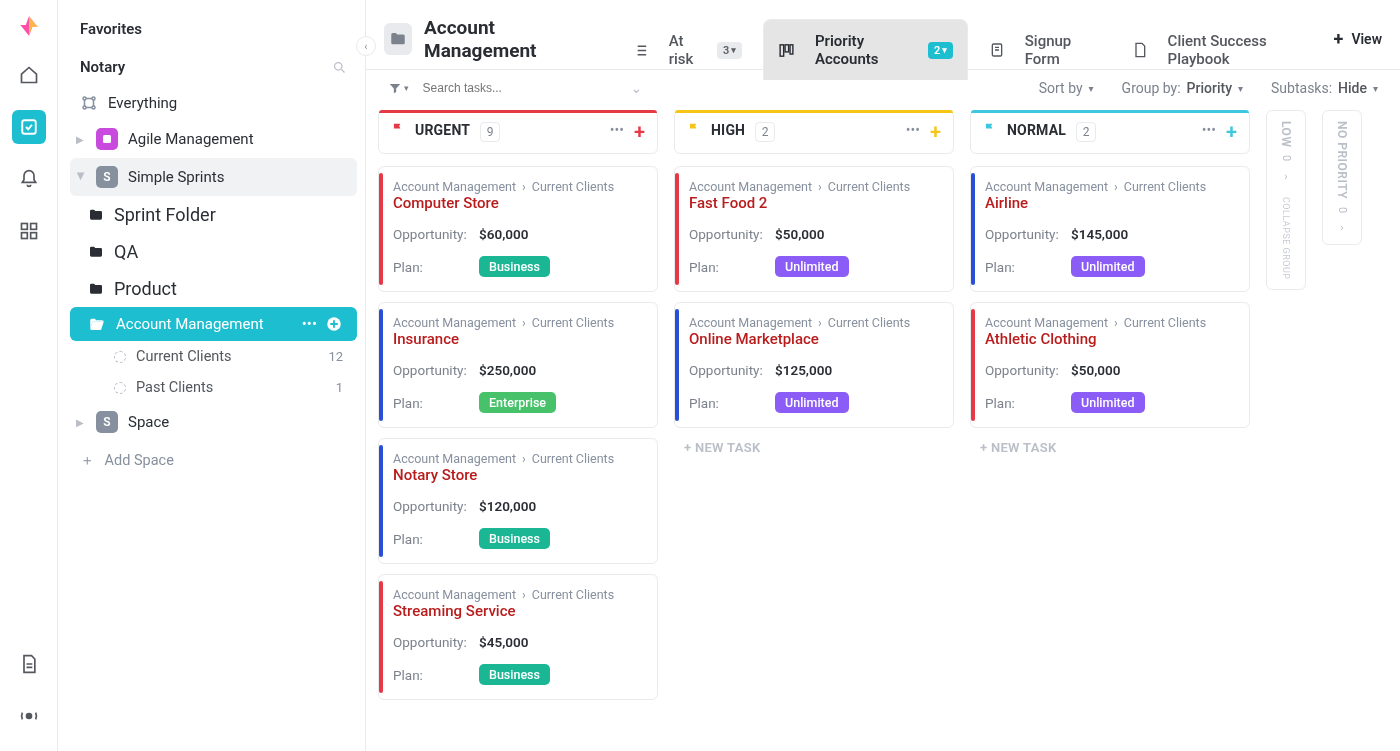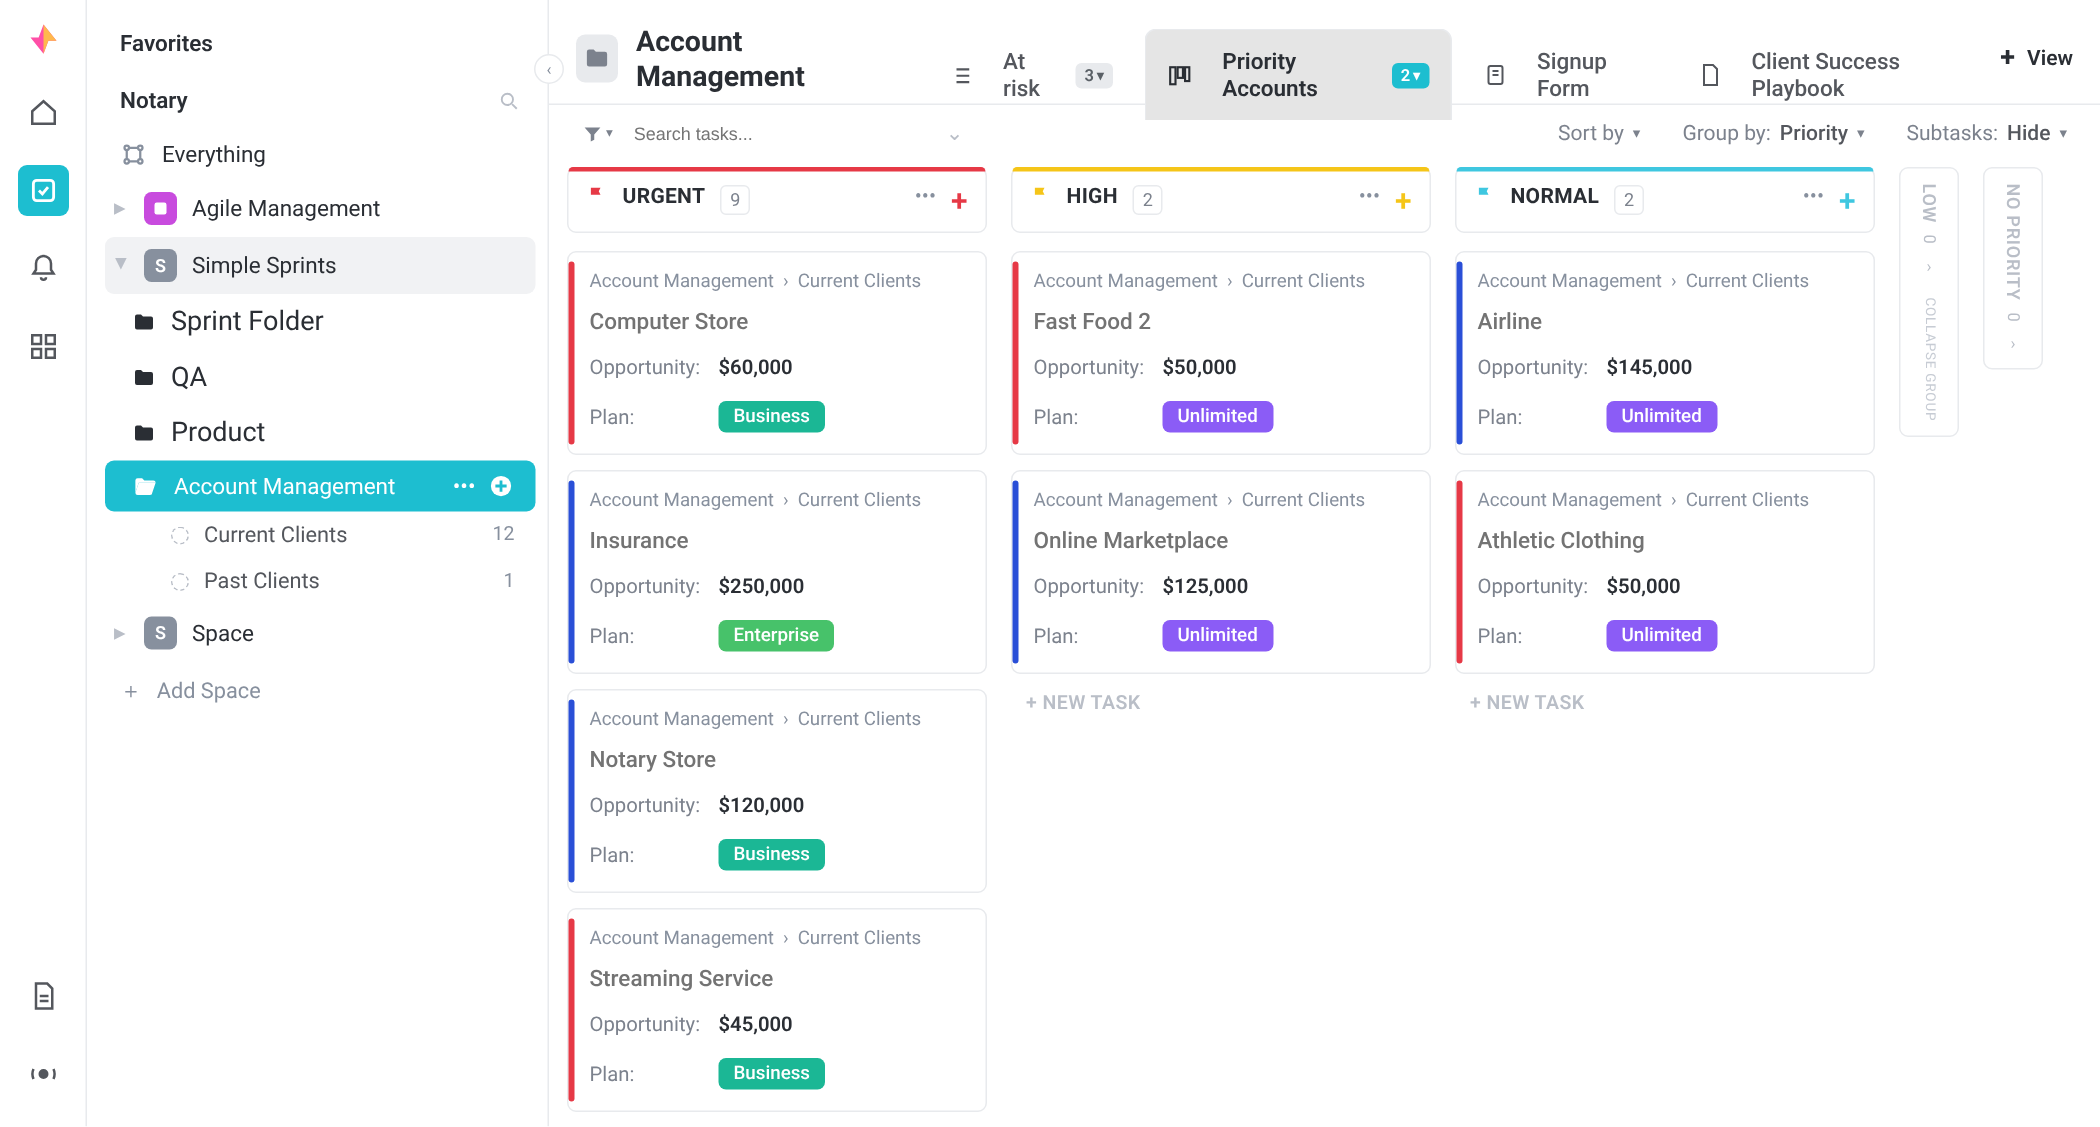--- a/index.html
+++ b/index.html
@@ -60,21 +60,21 @@
 .lane-head{ border:1px solid #e8eaed; border-radius:6px; padding:11px 12px; display:flex; gap:10px; background:#fff; position:relative;}
 .lane-head .bar{ position:absolute; left:0; right:0; top:-1px; height:3px; border-radius:3px 3px 0 0;}
 .lane-title{ font-weight:700; font-size:14px; letter-spacing:.2px;}
 .lane-count{ min-width:20px; height:20px; border:1px solid #e8eaed; border-radius:4px; display:inline-flex; align-items:center; justify-content:center; font-size:12px; color:#7c828d;}
 .lane-head .dots{ margin-left:auto; color:#87909e; cursor:pointer;}
 .lane-head .plus{ font-size:20px; font-weight:600; cursor:pointer; line-height:1;}
 .cards{ margin-top:12px; display:flex; flex-direction:column; gap:10px;}
 .card{ border:1px solid #e8eaed; border-radius:6px; background:#fff; padding:12px 14px 14px 14px; position:relative;}
 .card .edge{ position:absolute; left:0; top:6px; bottom:6px; width:4px; border-radius:4px;}
 .breadcrumb{ font-size:12.5px; color:#87909e; display:flex; align-items:center; gap:6px;}
-.card-title{ font-size:15px; font-weight:500; margin-top:10px; color:#737373;}
+.card-title{ font-size:15px; font-weight:500; margin-top:0; color:#b91c1c;}
 .field{ display:flex; align-items:center; margin-top:14px; font-size:13.5px;}
 .field .lab{ color:#7c828d; width:86px;}
 .field .val{ font-weight:600; color:#2a2e34;}
 .tag{ padding:3px 10px; border-radius:5px; font-size:12.5px; color:#fff; font-weight:500;}
 .tag.business{ background:#1bb795;}
 .tag.enterprise{ background:#47c26a;}
 .tag.unlimited{ background:#8b5cf6;}
 .new-task{ color:#b9bec7; font-size:13px; font-weight:600; padding:12px 10px; cursor:pointer; letter-spacing:.3px;}
 
 .collapsed-lane{ width:40px; border:1px solid #e8eaed; border-radius:6px; display:flex; flex-direction:column; align-items:center; padding:10px 0; gap:8px; color:#b9bec7; flex-shrink:0; cursor:pointer;}

